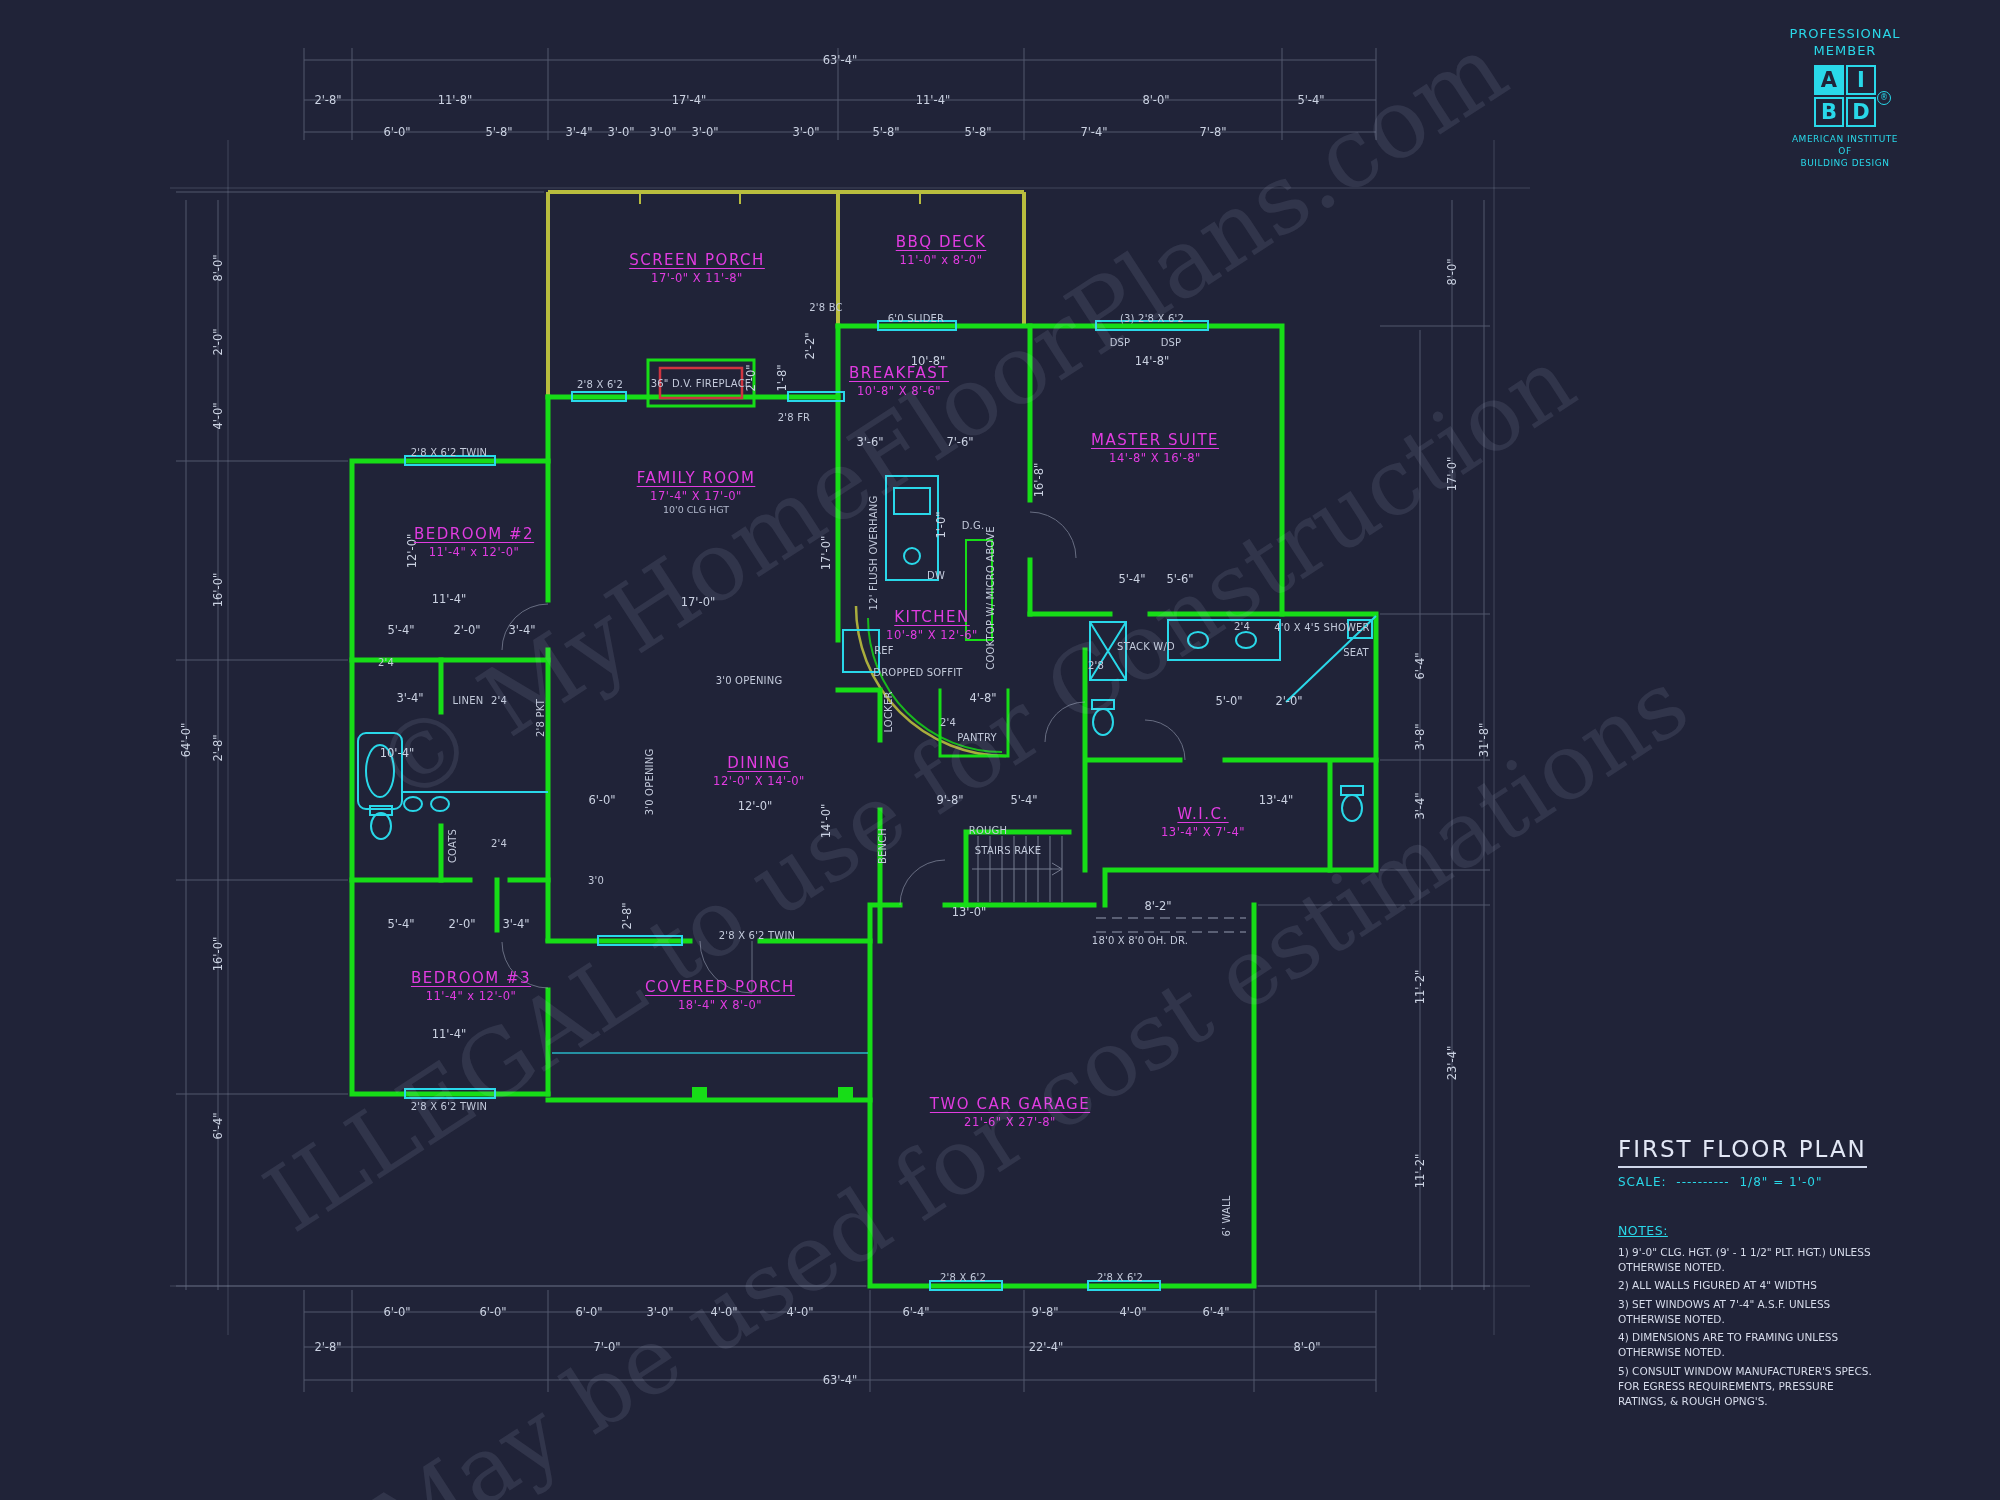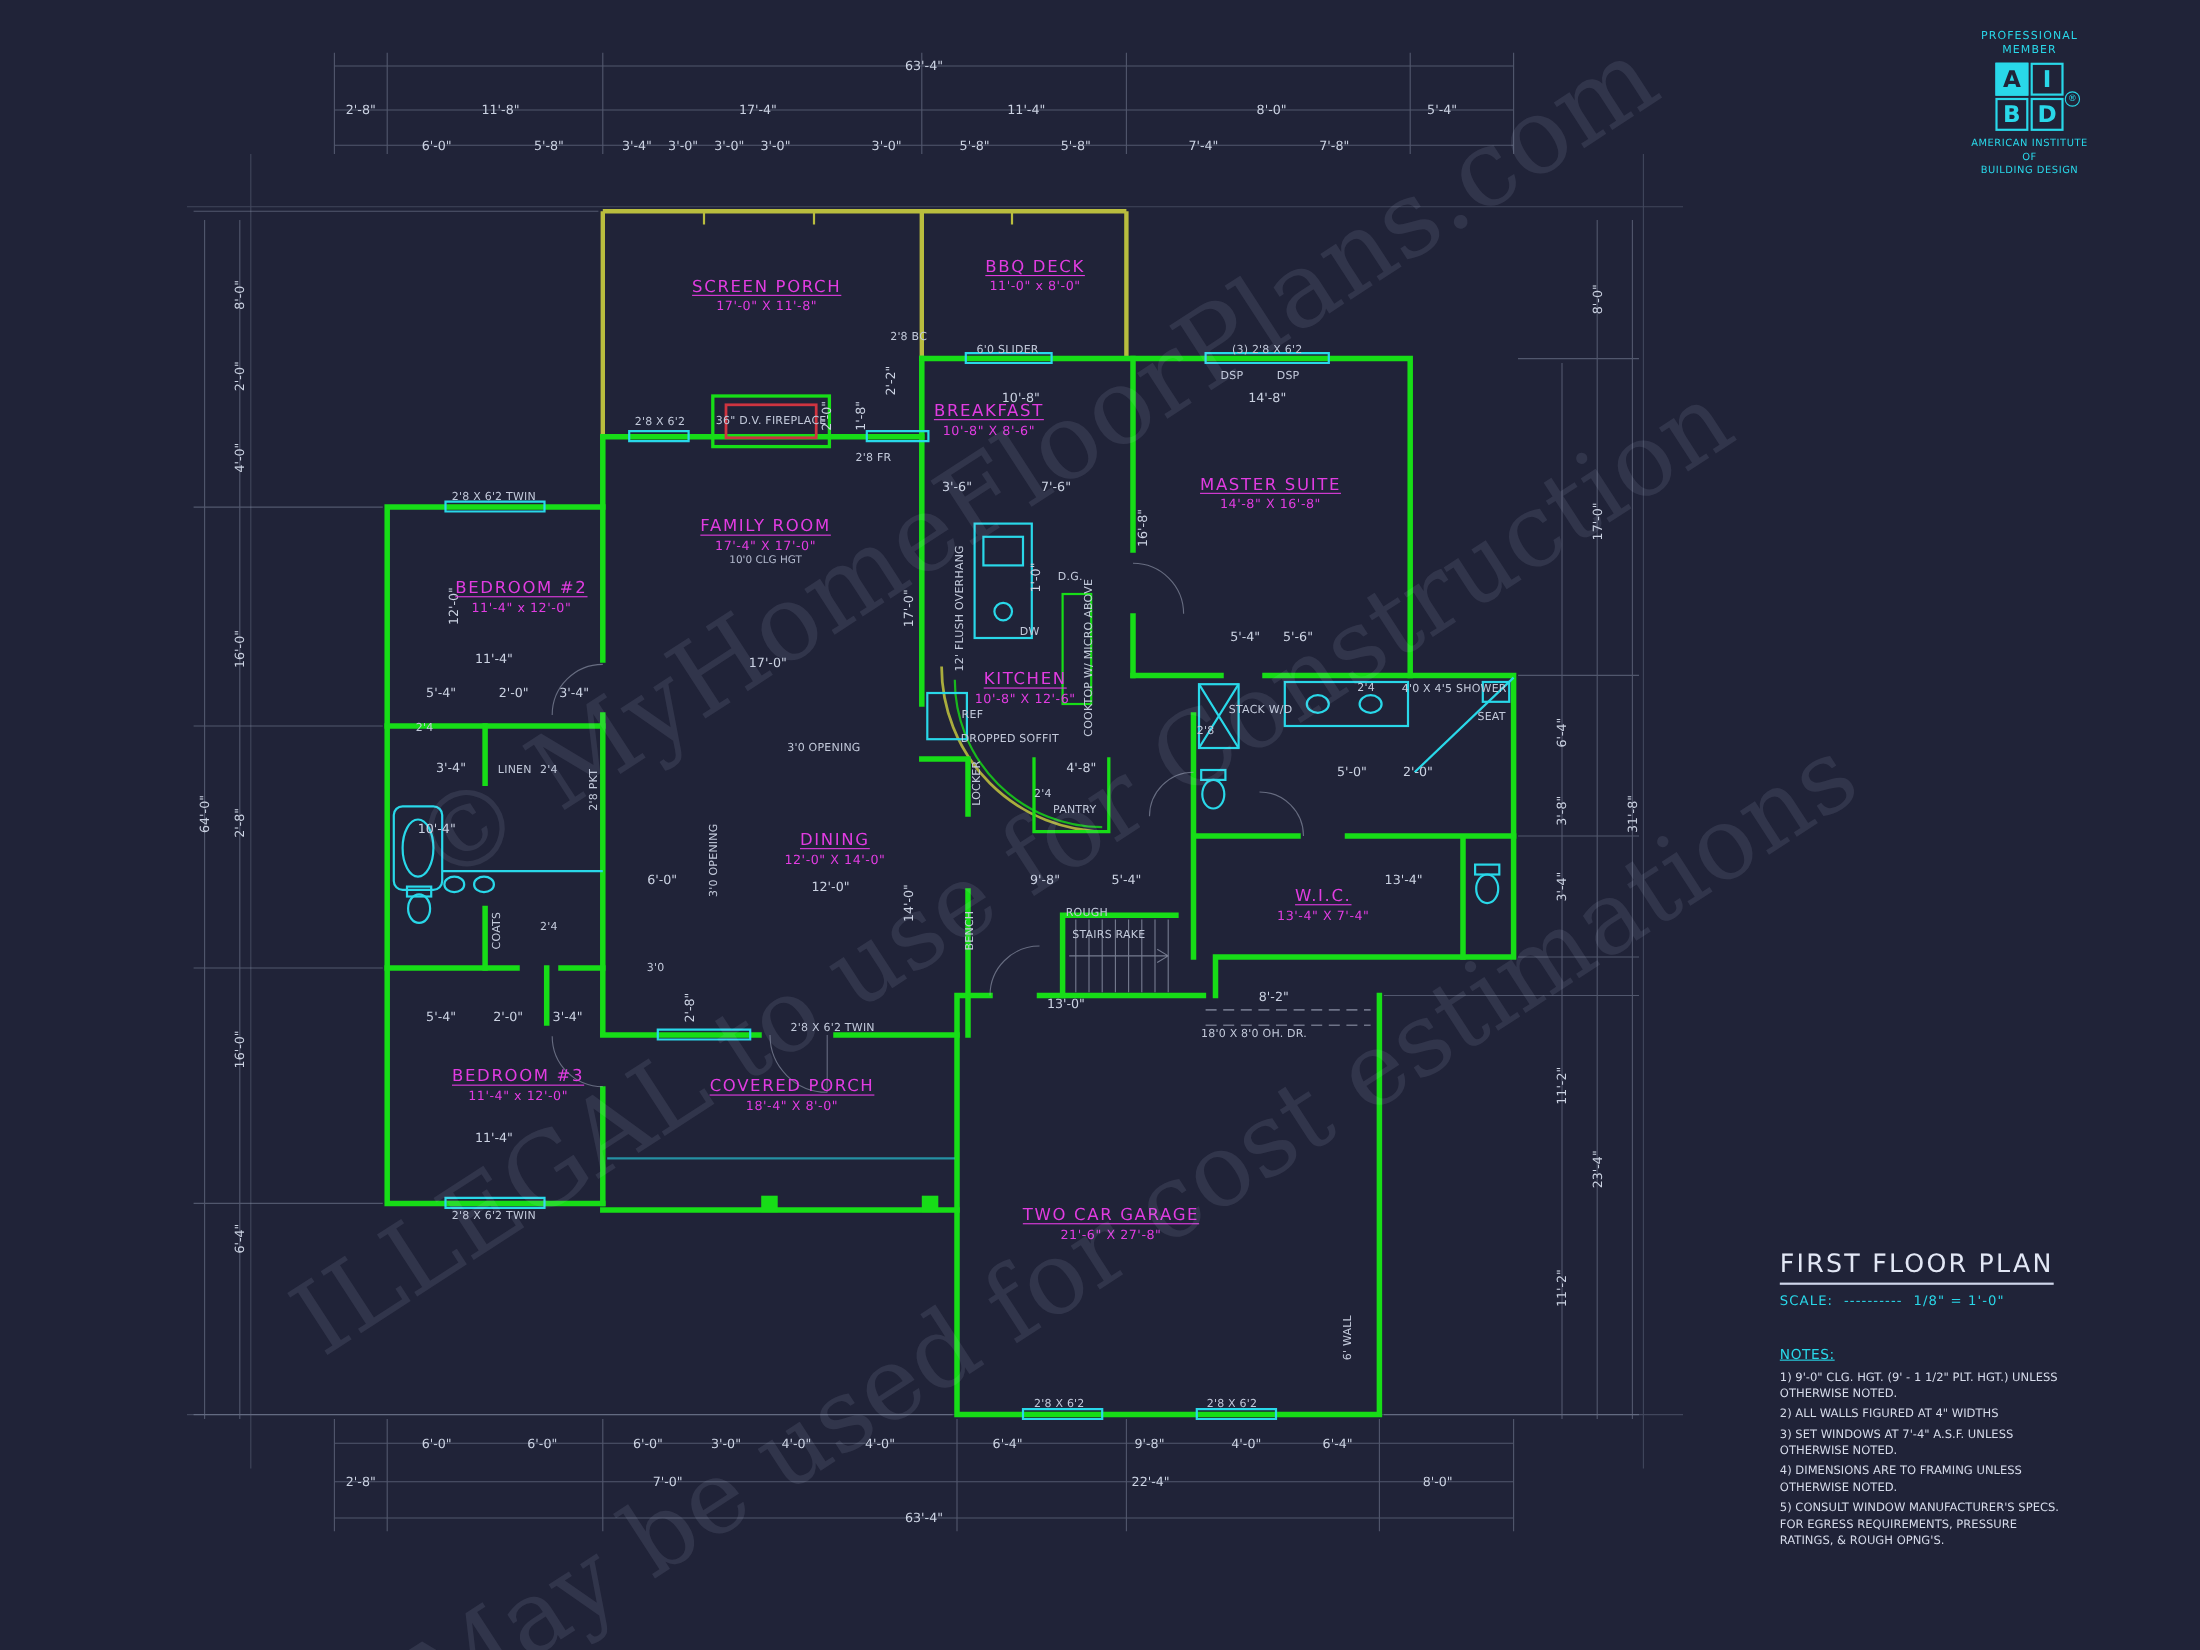--- a/index.html
+++ b/index.html
@@ -8,21 +8,21 @@
   .plan-svg{position:absolute;left:0;top:0;}
   #anno-layer{position:absolute;left:0;top:0;width:2000px;height:1500px;}
   .dim{position:absolute;color:#cbd2e2;font-size:11.5px;white-space:nowrap;}
   .note{position:absolute;color:#c3cadb;font-size:10px;white-space:nowrap;letter-spacing:.2px;}
   .room{position:absolute;transform:translate(-50%,-50%);text-align:center;color:#e13ce1;white-space:nowrap;}
   .rname{font-size:15px;letter-spacing:1.5px;text-decoration:underline;text-underline-offset:3px;}
   .rdims{font-size:11.5px;margin-top:2px;letter-spacing:.5px;}
   .rextra{font-size:9.5px;color:#b3bace;margin-top:1px;}
   .wm{position:absolute;font-family:"DejaVu Serif",serif;color:rgba(208,218,244,0.10);white-space:nowrap;}
   .aibd{position:absolute;left:1783px;top:26px;width:124px;text-align:center;color:#29d8e9;}
-  .aibd-member{font-size:10px;letter-spacing:1px;line-height:1.3;}
+  .aibd-member{font-size:13px;letter-spacing:1px;line-height:1.3;}
   .aibd-grid{position:relative;display:grid;grid-template-columns:30px 30px;gap:2px;justify-content:center;margin:5px auto 6px;width:64px;}
   .aibd-grid span.cell,.aibd-grid span.cellA{display:flex;align-items:center;justify-content:center;
       width:30px;height:30px;border:2px solid #29d8e9;font-size:21px;font-weight:bold;box-sizing:border-box;}
   .cellA{background:#29d8e9;color:#202338;}
   .reg{position:absolute;right:-14px;top:26px;font-size:8px;border:1px solid #29d8e9;border-radius:50%;
        width:12px;height:12px;line-height:12px;display:inline-block;}
   .aibd-org{font-size:9px;letter-spacing:.5px;line-height:1.35;}
   .titleblock{position:absolute;left:1618px;top:1136px;width:300px;color:#d6dbea;}
   .tb-title{font-size:23px;letter-spacing:2px;color:#e2e7f5;border-bottom:2px solid #cfd6ea;
             padding-bottom:4px;display:inline-block;}

